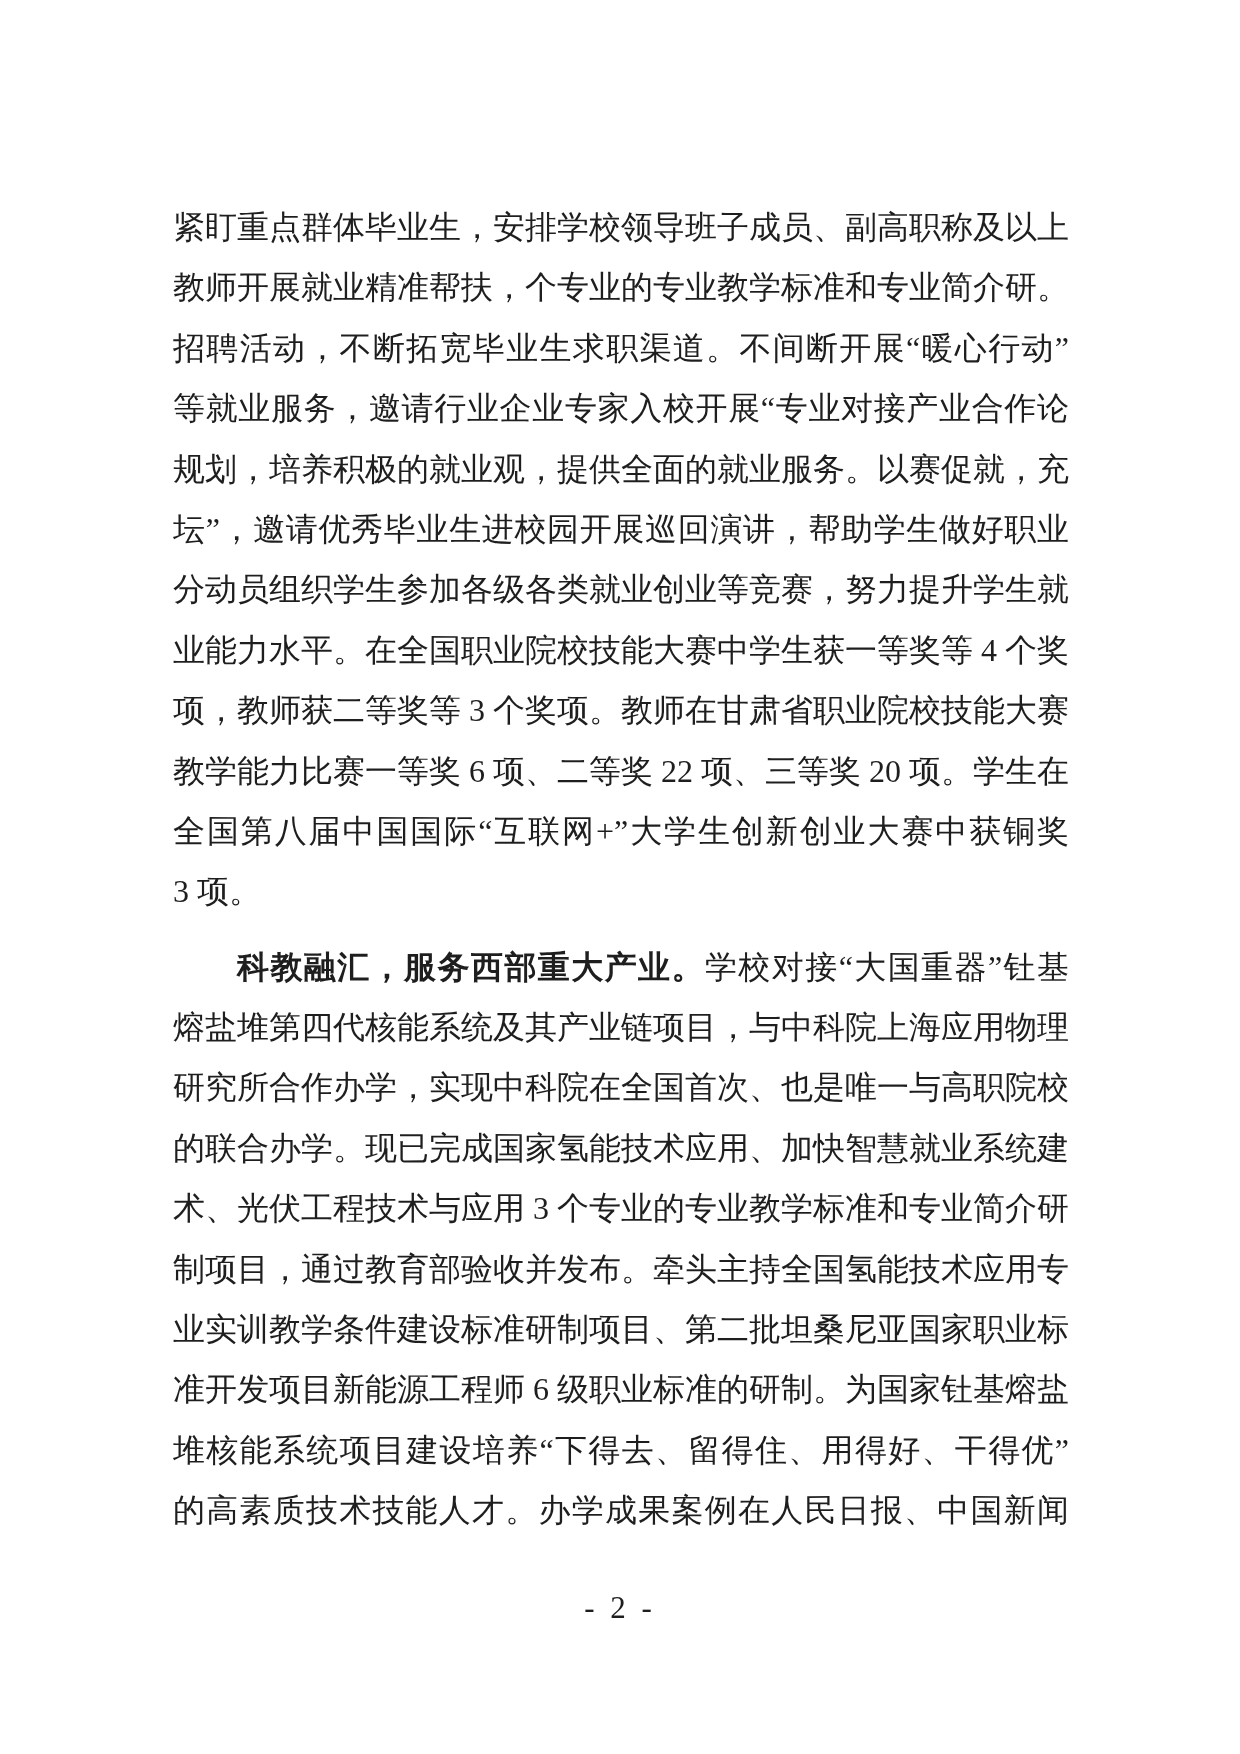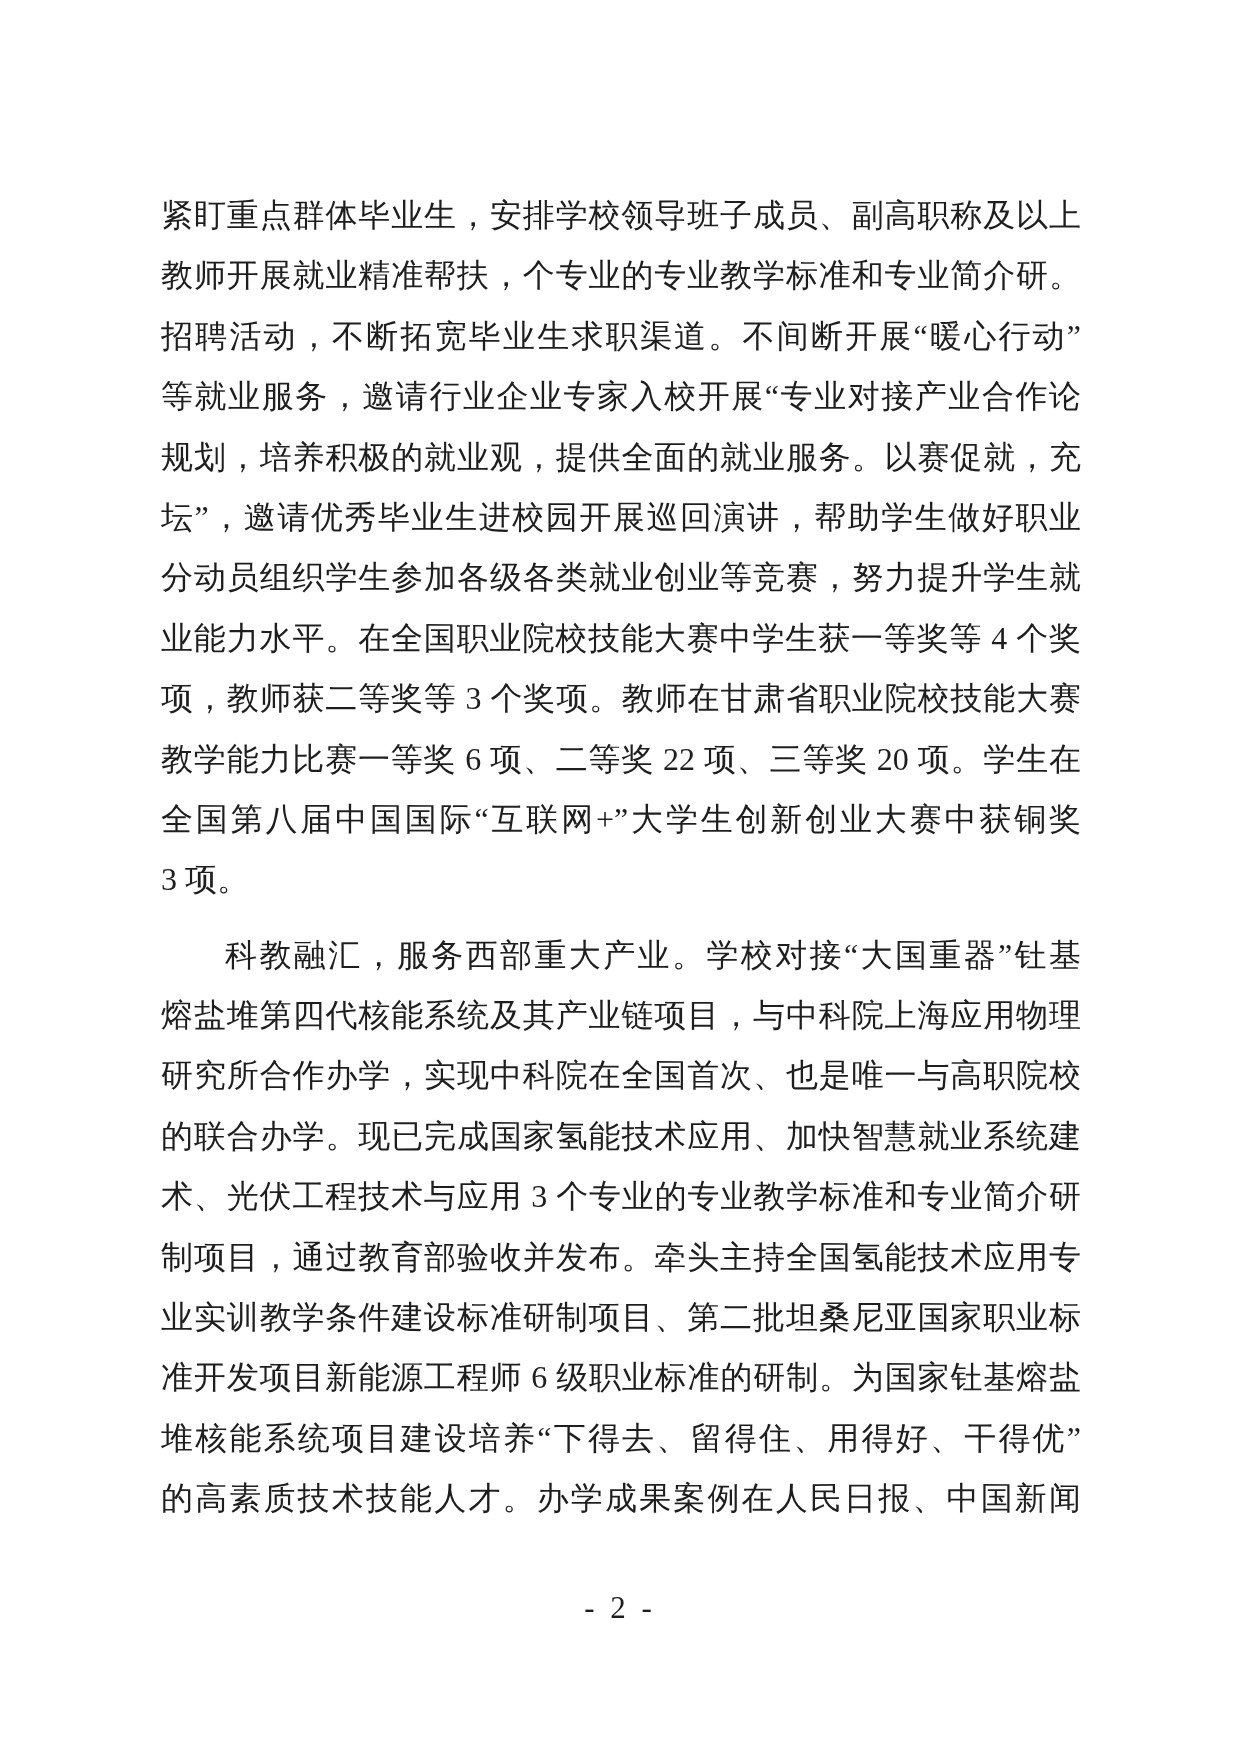--- a/index.html
+++ b/index.html
@@ -16,37 +16,37 @@
     font-family: "Liberation Serif", "DejaVu Serif", serif;
     color: #1e1e1e;
   }
   .text-block {
     position: absolute;
     left: 161px;
     top: 185px;
     width: 920px;
     font-size: 32px;
   }
-  .paragraph { margin: 0; }
+  .paragraph { margin: 12px; }
   .paragraph + .paragraph { margin-top: 15px; }
   .line {
     height: 60.4px;
     line-height: 60.4px;
     text-align: justify;
     text-align-last: justify;
     overflow: hidden;
   }
   .line.short {
     text-align-last: left;
   }
   .line.indent {
     text-indent: 64px;
   }
   .line b {
-    font-weight: 400;
+    font-weight: 700;
   }
   .footer {
     position: absolute;
     top: 1588px;
     left: 0;
     width: 100%;
     text-align: center;
     font-size: 31px;
     line-height: 40px;
     letter-spacing: 4px;

